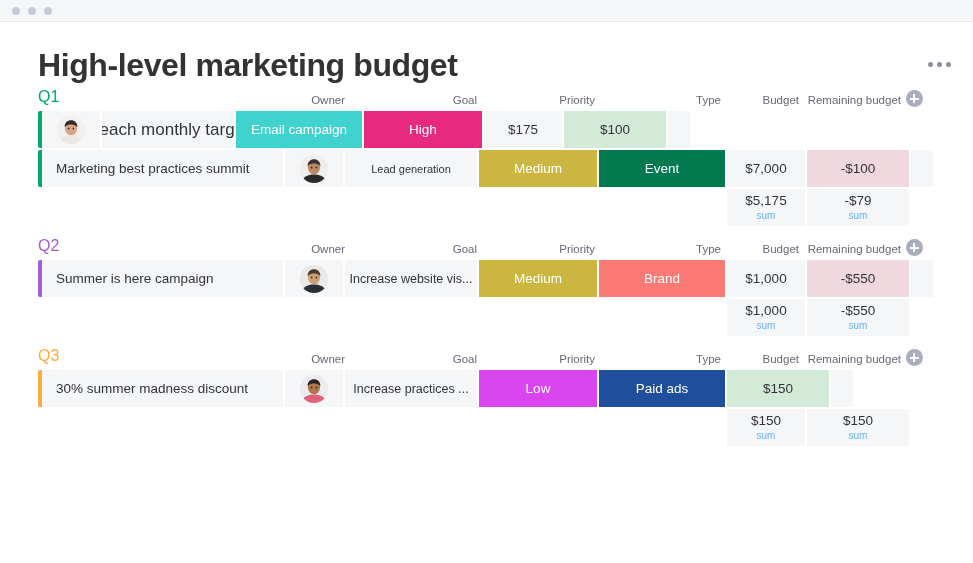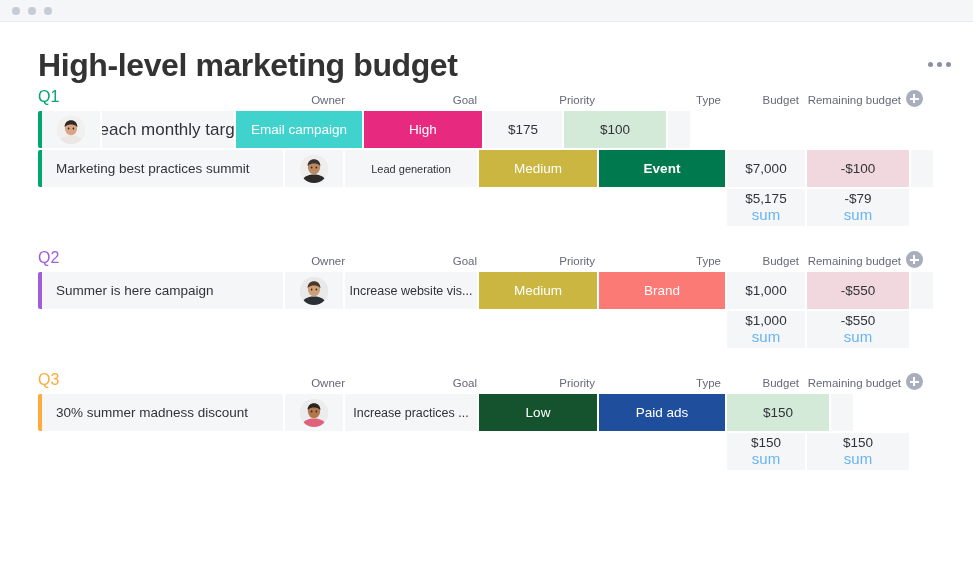--- a/index.html
+++ b/index.html
@@ -48,21 +48,21 @@
     display: flex; gap: 4px; align-items: center;
     margin-top: 14px;
     cursor: pointer;
   }
   .kebab span {
     width: 5px; height: 5px; border-radius: 50%;
     background: #8b8fa3;
   }
   
   .group { padding: 0 22px 0 38px; }
-  .group + .group { margin-top: 18px; }
+  .group + .group { margin-top: 6px; }
   .group-title {
     font-size: 16px;
     font-weight: normal;
     margin-bottom: 5px;
     line-height: 20px;
     height: 20px;
     position: relative;
   }
   .col-head-cell {
     font-size: 11.5px;
@@ -113,21 +113,21 @@
   .avatar svg { display: block; width: 28px; height: 28px; }
   .sum-row { display: flex; height: 37px; margin-bottom: 2px; }
   .sum-cell {
     background: #f5f6f8;
     display: flex; flex-direction: column;
     align-items: center; justify-content: center;
     margin-right: 2px;
     line-height: 1.1;
   }
   .sum-val { font-size: 13.5px; color: #323338; }
-  .sum-lbl { font-size: 15px; color: #66b4f5; margin-top: 1px; }
+  .sum-lbl { font-size: 10px; color: #66b4f5; margin-top: 1px; }
   .plus-btn {
     width: 17px; height: 17px;
     border-radius: 50%;
     background: #a8aebc;
     position: relative;
     flex: 0 0 17px;
     cursor: pointer;
   }
   .plus-btn::before, .plus-btn::after {
     content: ""; position: absolute; background: #ffffff;
@@ -204,21 +204,21 @@
                   <path d="M2 28c0-6 5.4-8.6 12-8.6S26 22 26 28z" fill="#2d2b2a"></path>
                   <ellipse cx="14" cy="12.2" rx="6.1" ry="7" fill="#b98a63"></ellipse>
                   <path d="M7.6 11c0-4.4 2.8-6.8 6.4-6.8s6.4 2.4 6.4 6.8c0 0-2.1-2.6-6.4-2.6S7.6 11 7.6 11z" fill="#3a3330"></path>
                   <ellipse cx="11.6" cy="12.4" rx="0.85" ry="1" fill="#2b2b2b"></ellipse>
                   <ellipse cx="16.4" cy="12.4" rx="0.85" ry="1" fill="#2b2b2b"></ellipse>
                 </svg>
               </div>
             </div>
             <div class="cell" style="width: 132px; flex: 0 0 132px; font-size: 11px;">Lead generation</div>
             <div class="cell cell-pill" style="width: 118px; flex: 0 0 118px; background: rgb(202, 182, 65);">Medium</div>
-            <div class="cell cell-pill" style="width: 126px; flex: 0 0 126px; background: rgb(0, 121, 79); font-weight: bold;">Event</div>
+            <div class="cell cell-pill" style="width: 126px; flex: 0 0 126px; background: rgb(0, 121, 79);">Event</div>
             <div class="cell" style="width: 78px; flex: 0 0 78px;">$7,000</div>
             <div class="cell" style="width: 102px; flex: 0 0 102px; background: rgb(240, 216, 222);">-$100</div>
             <div class="cell" style="width: 22px; flex: 0 0 22px;"></div>
           </div>
           <div class="sum-row">
             <div style="width: 689px; flex: 0 0 689px;"></div>
             <div class="sum-cell" style="width: 78px; flex: 0 0 78px;">
               <div class="sum-val">$5,175</div>
               <div class="sum-lbl">sum</div>
             </div>
@@ -297,21 +297,21 @@
                   <rect width="28" height="28" fill="#ececee"></rect>
                   <path d="M2 28c0-6 5.4-8.6 12-8.6S26 22 26 28z" fill="#e0627a"></path>
                   <ellipse cx="14" cy="12.2" rx="6.1" ry="7" fill="#b2764b"></ellipse>
                   <path d="M7.6 11c0-4.4 2.8-6.8 6.4-6.8s6.4 2.4 6.4 6.8c0 0-2.1-2.6-6.4-2.6S7.6 11 7.6 11z" fill="#2b2320"></path>
                   <ellipse cx="11.6" cy="12.4" rx="0.85" ry="1" fill="#2b2b2b"></ellipse>
                   <ellipse cx="16.4" cy="12.4" rx="0.85" ry="1" fill="#2b2b2b"></ellipse>
                 </svg>
               </div>
             </div>
             <div class="cell" style="width: 132px; flex: 0 0 132px; font-size: 12.5px;">Increase practices ...</div>
-            <div class="cell cell-pill" style="width: 118px; flex: 0 0 118px; background: #14532d;">Low</div>
+            <div class="cell cell-pill" style="width: 118px; flex: 0 0 118px; background: #d946ef;">Low</div>
             <div class="cell cell-pill" style="width: 126px; flex: 0 0 126px; background: rgb(31, 79, 156);">Paid ads</div>
             <div class="cell" style="width: 102px; flex: 0 0 102px; background: rgb(211, 234, 217);">$150</div>
             <div class="cell" style="width: 22px; flex: 0 0 22px;"></div>
           </div>
           <div class="sum-row">
             <div style="width: 689px; flex: 0 0 689px;"></div>
             <div class="sum-cell" style="width: 78px; flex: 0 0 78px;">
               <div class="sum-val">$150</div>
               <div class="sum-lbl">sum</div>
             </div>

